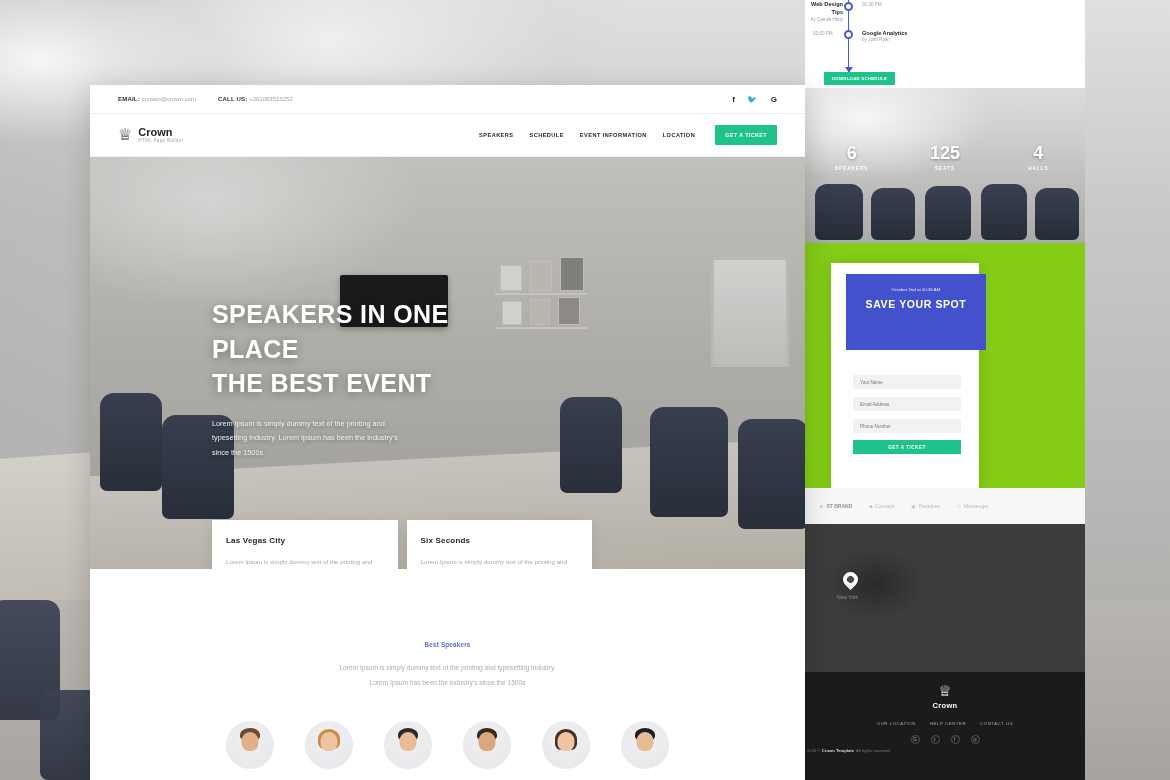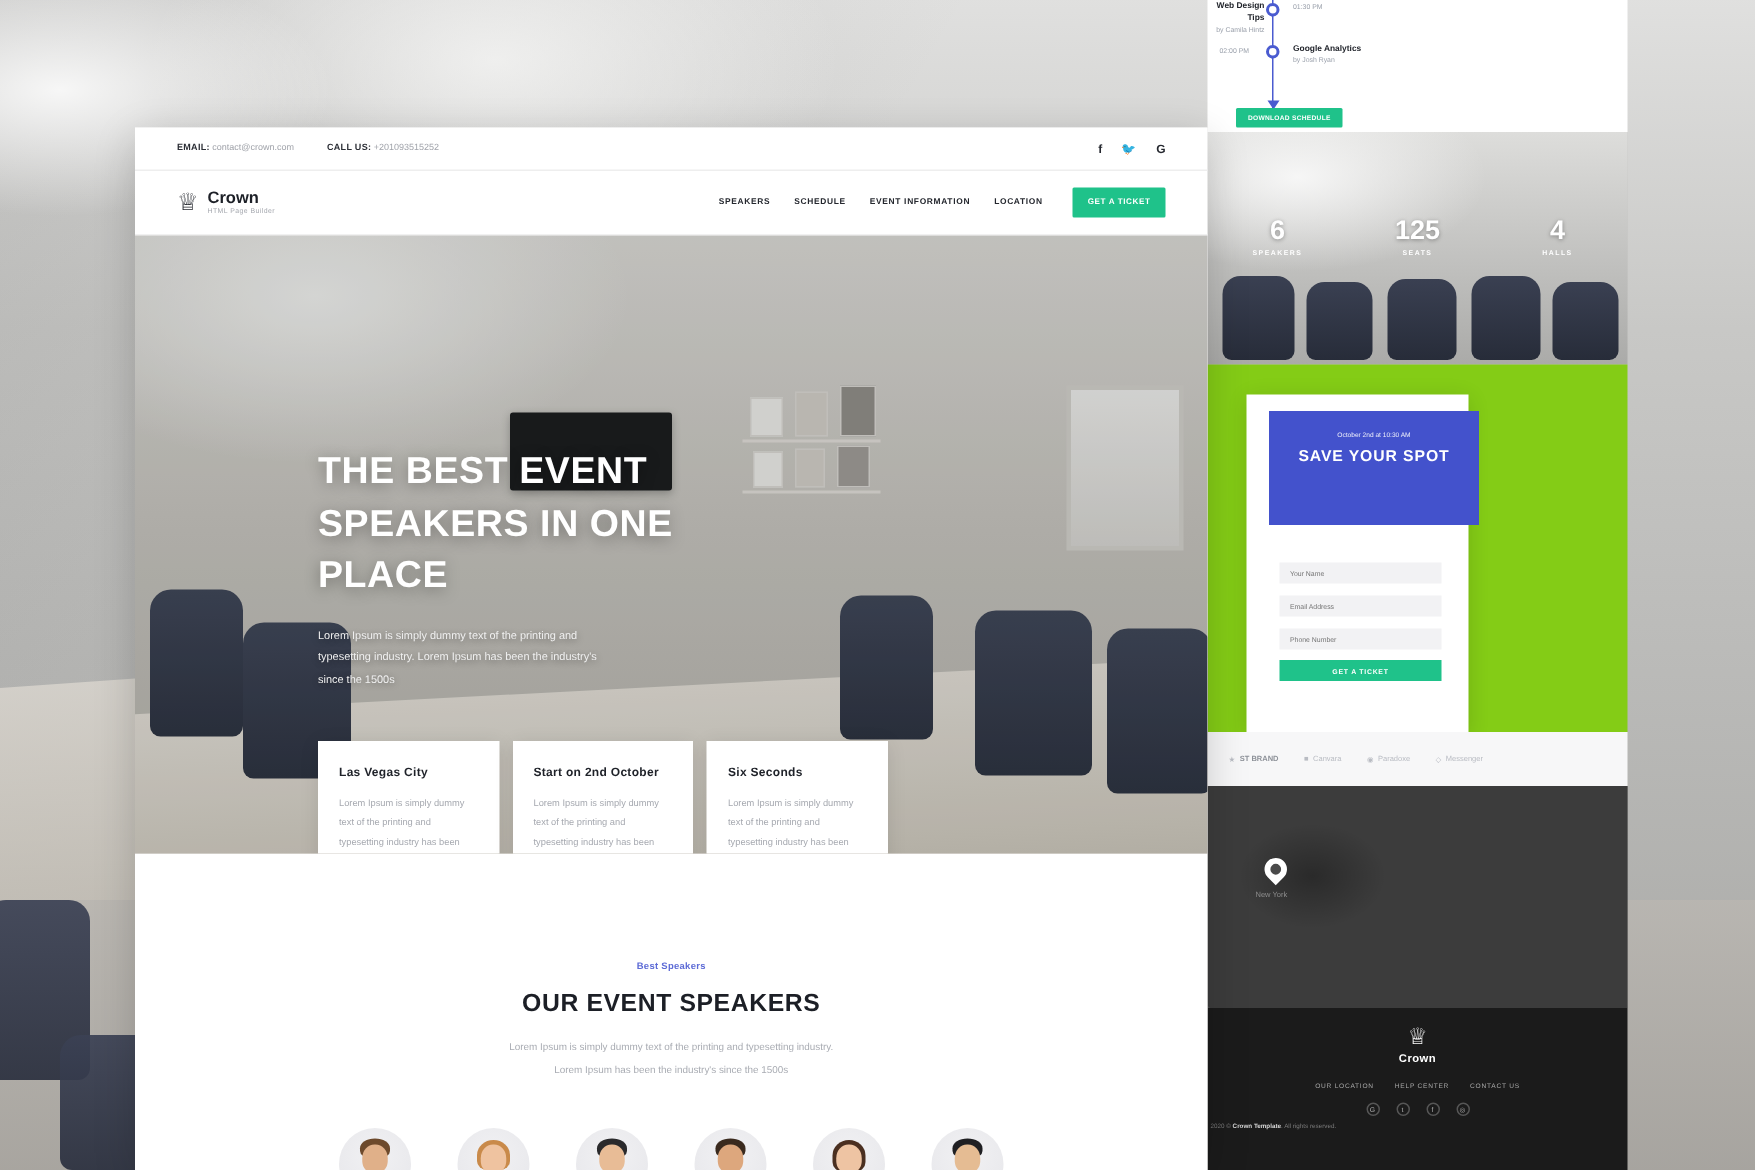--- a/index.html
+++ b/index.html
@@ -460,45 +460,40 @@
       <div class="hero-table"></div>
       <div class="hero-chair" style="left:10px;top:236px;width:62px;height:98px;"></div>
       <div class="hero-chair" style="left:72px;top:258px;width:72px;height:104px;"></div>
       <div class="hero-chair" style="left:470px;top:240px;width:62px;height:96px;"></div>
       <div class="hero-chair" style="left:560px;top:250px;width:78px;height:110px;"></div>
       <div class="hero-chair" style="left:648px;top:262px;width:70px;height:110px;"></div>
       <div class="hero-overlay"></div>
 
       <div class="hero-content">
         <div class="hero-h1">
+          <div>SPEAKERS IN ONE PLACE</div>
           <div>THE BEST EVENT</div>
-          <div>SPEAKERS IN ONE PLACE</div>
         </div>
         <div class="hero-p">Lorem Ipsum is simply dummy text of the printing and typesetting industry. Lorem Ipsum has been the industry's since the 1500s</div>
       </div>
 
       <div class="hero-cards">
         <div class="hcard">
           <div class="hcard-title">Las Vegas City</div>
           <div class="hcard-text">Lorem Ipsum is simply dummy text of the printing and typesetting industry has been since the 1500s</div>
         </div>
         <div class="hcard">
-          <div class="hcard-title">Start on 2nd October</div>
-          <div class="hcard-text">Lorem Ipsum is simply dummy text of the printing and typesetting industry has been since the 1500s</div>
-        </div>
-        <div class="hcard">
           <div class="hcard-title">Six Seconds</div>
           <div class="hcard-text">Lorem Ipsum is simply dummy text of the printing and typesetting industry has been since the 1500s</div>
         </div>
       </div>
     </div>
 
     <div class="speakers">
       <div class="sp-eyebrow">Best Speakers</div>
-      <div class="sp-title">OUR EVENT SPEAKERS</div>
       <div class="sp-sub">
         <div>Lorem Ipsum is simply dummy text of the printing and typesetting industry.</div>
         <div>Lorem Ipsum has been the industry's since the 1500s</div>
       </div>
       <div class="sp-grid">
         <div class="sp-item">
           <div class="sp-ava">
             <div class="sp-hair" style="background:#6d4a2c;"></div>
             <div class="sp-head" style="background:#e0b089;"></div>
 

